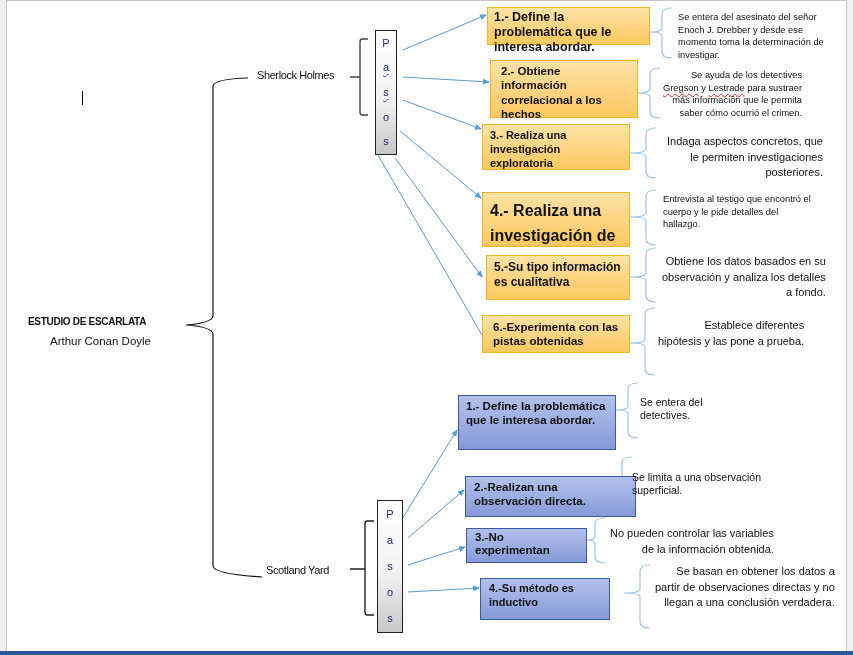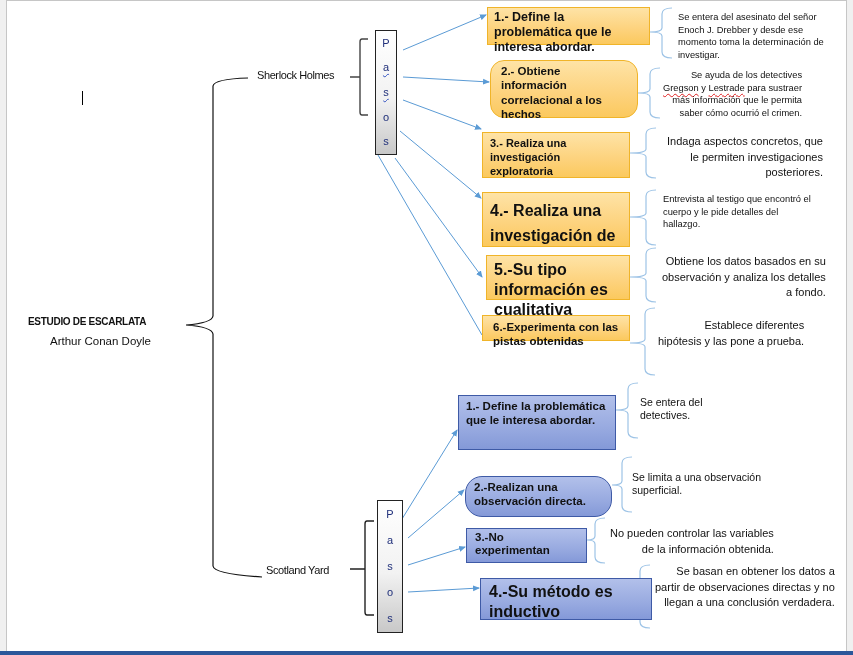--- a/index.html
+++ b/index.html
@@ -118,25 +118,25 @@
 </div>
 <div class="pasos" style="left:377px; top:500px; width:26px; height:133px;">
   <span>P</span>
   <span>a</span>
   <span>s</span>
   <span>o</span>
   <span>s</span>
 </div>
 
 <div class="box orange" style="left:487px; top:7px; width:163px; height:38px; font-size:12.5px; padding:2px 6px; line-height:1.2;">1.- Define la problemática que le interesa abordar.</div>
-<div class="box orange" style="left:490px; top:60px; width:148px; height:58px; font-size:11.5px; padding:3px 10px;border-radius:14px;">2.- Obtiene información correlacional a los hechos</div>
-<div class="box orange" style="left:482px; top:124px; width:148px; height:46px; font-size:11px;margin-top:8px;">3.- Realiza una investigación exploratoria</div>
+<div class="box orange" style="left:490px; top:60px; width:148px; height:58px; font-size:11.5px; padding:3px 10px;">2.- Obtiene información correlacional a los hechos</div>
+<div class="box orange" style="left:482px; top:124px; width:148px; height:46px; font-size:11px;">3.- Realiza una investigación exploratoria</div>
 <div class="box orange" style="left:482px; top:192px; width:148px; height:55px; font-size:16px; line-height:1.55; padding-top:6px;">4.- Realiza una investigación de campo</div>
-<div class="box orange" style="left:486px; top:255px; width:144px; height:45px; font-size:16px;">5.-Su tipo información es cualitativa</div>
-<div class="box orange" style="left:482px; top:315px; width:148px; height:26px; font-size:11.5px;padding-left:10px;">6.-Experimenta con las pistas obtenidas</div>
+<div class="box orange" style="left:486px; top:255px; width:144px; height:45px; font-size:12px;">5.-Su tipo información es cualitativa</div>
+<div class="box orange" style="left:482px; top:315px; width:148px; height:38px; font-size:11.5px;padding-left:10px;">6.-Experimenta con las pistas obtenidas</div>
 
 <div class="note small" style="left:678px; top:11px;">Se entera del asesinato del señor
 Enoch J. Drebber y desde ese
 momento toma la determinación de
 investigar.</div>
 <div class="note small" style="left:663px; top:69px;text-align:right;"><span>Se ayuda de los detectives
 </span><span class="squiggle">Gregson</span><span> y </span><span class="squiggle">Lestrade</span><span> para sustraer
 más información que le permita
 saber cómo ocurrió el crimen.</span></div>
 <div class="note med" style="left:667px; top:134px;">Indaga aspectos concretos, que
@@ -145,23 +145,23 @@
 <div class="note small" style="left:663px; top:193px;">Entrevista al testigo que encontró el
 cuerpo y le pide detalles del
 hallazgo.</div>
 <div class="note med" style="left:662px; top:254px;">Obtiene los datos basados en su
 observación y analiza los detalles
 a fondo.</div>
 <div class="note med" style="left:658px; top:318px;">Establece diferentes
 hipótesis y las pone a prueba.</div>
 
 <div class="box blue" style="left:458px; top:395px; width:158px; height:55px; font-size:11.5px; line-height:1.2;">1.- Define la problemática que le interesa abordar.</div>
-<div class="box blue" style="left:465px; top:476px; width:147px; height:41px; font-size:11.5px; padding:3px 8px;border-radius:17px;">2.-Realizan una observación directa.</div>
+<div class="box blue" style="left:465px; top:476px; width:171px; height:41px; font-size:11.5px; padding:3px 8px;">2.-Realizan una observación directa.</div>
 <div class="box blue" style="left:466px; top:528px; width:121px; height:35px; font-size:11.5px; padding:2px 8px; line-height:1.15;">3.-No experimentan</div>
-<div class="box blue" style="left:480px; top:578px; width:172px; height:42px; font-size:16px; padding:3px 8px;">4.-Su método es inductivo</div>
+<div class="box blue" style="left:480px; top:578px; width:130px; height:42px; font-size:11px; padding:3px 8px;">4.-Su método es inductivo</div>
 
 <div class="note arial" style="left:640px; top:396px;">Se entera del
 detectives.</div>
 <div class="note arial" style="left:632px; top:471px;"> Se limita a una observación
 superficial.</div>
 <div class="note med" style="left:610px; top:526px;">No pueden controlar las variables
 de la información obtenida.</div>
 <div class="note med" style="left:655px; top:564px;">Se basan en obtener los datos a
 partir de observaciones directas y no
 llegan a una conclusión verdadera.</div>

